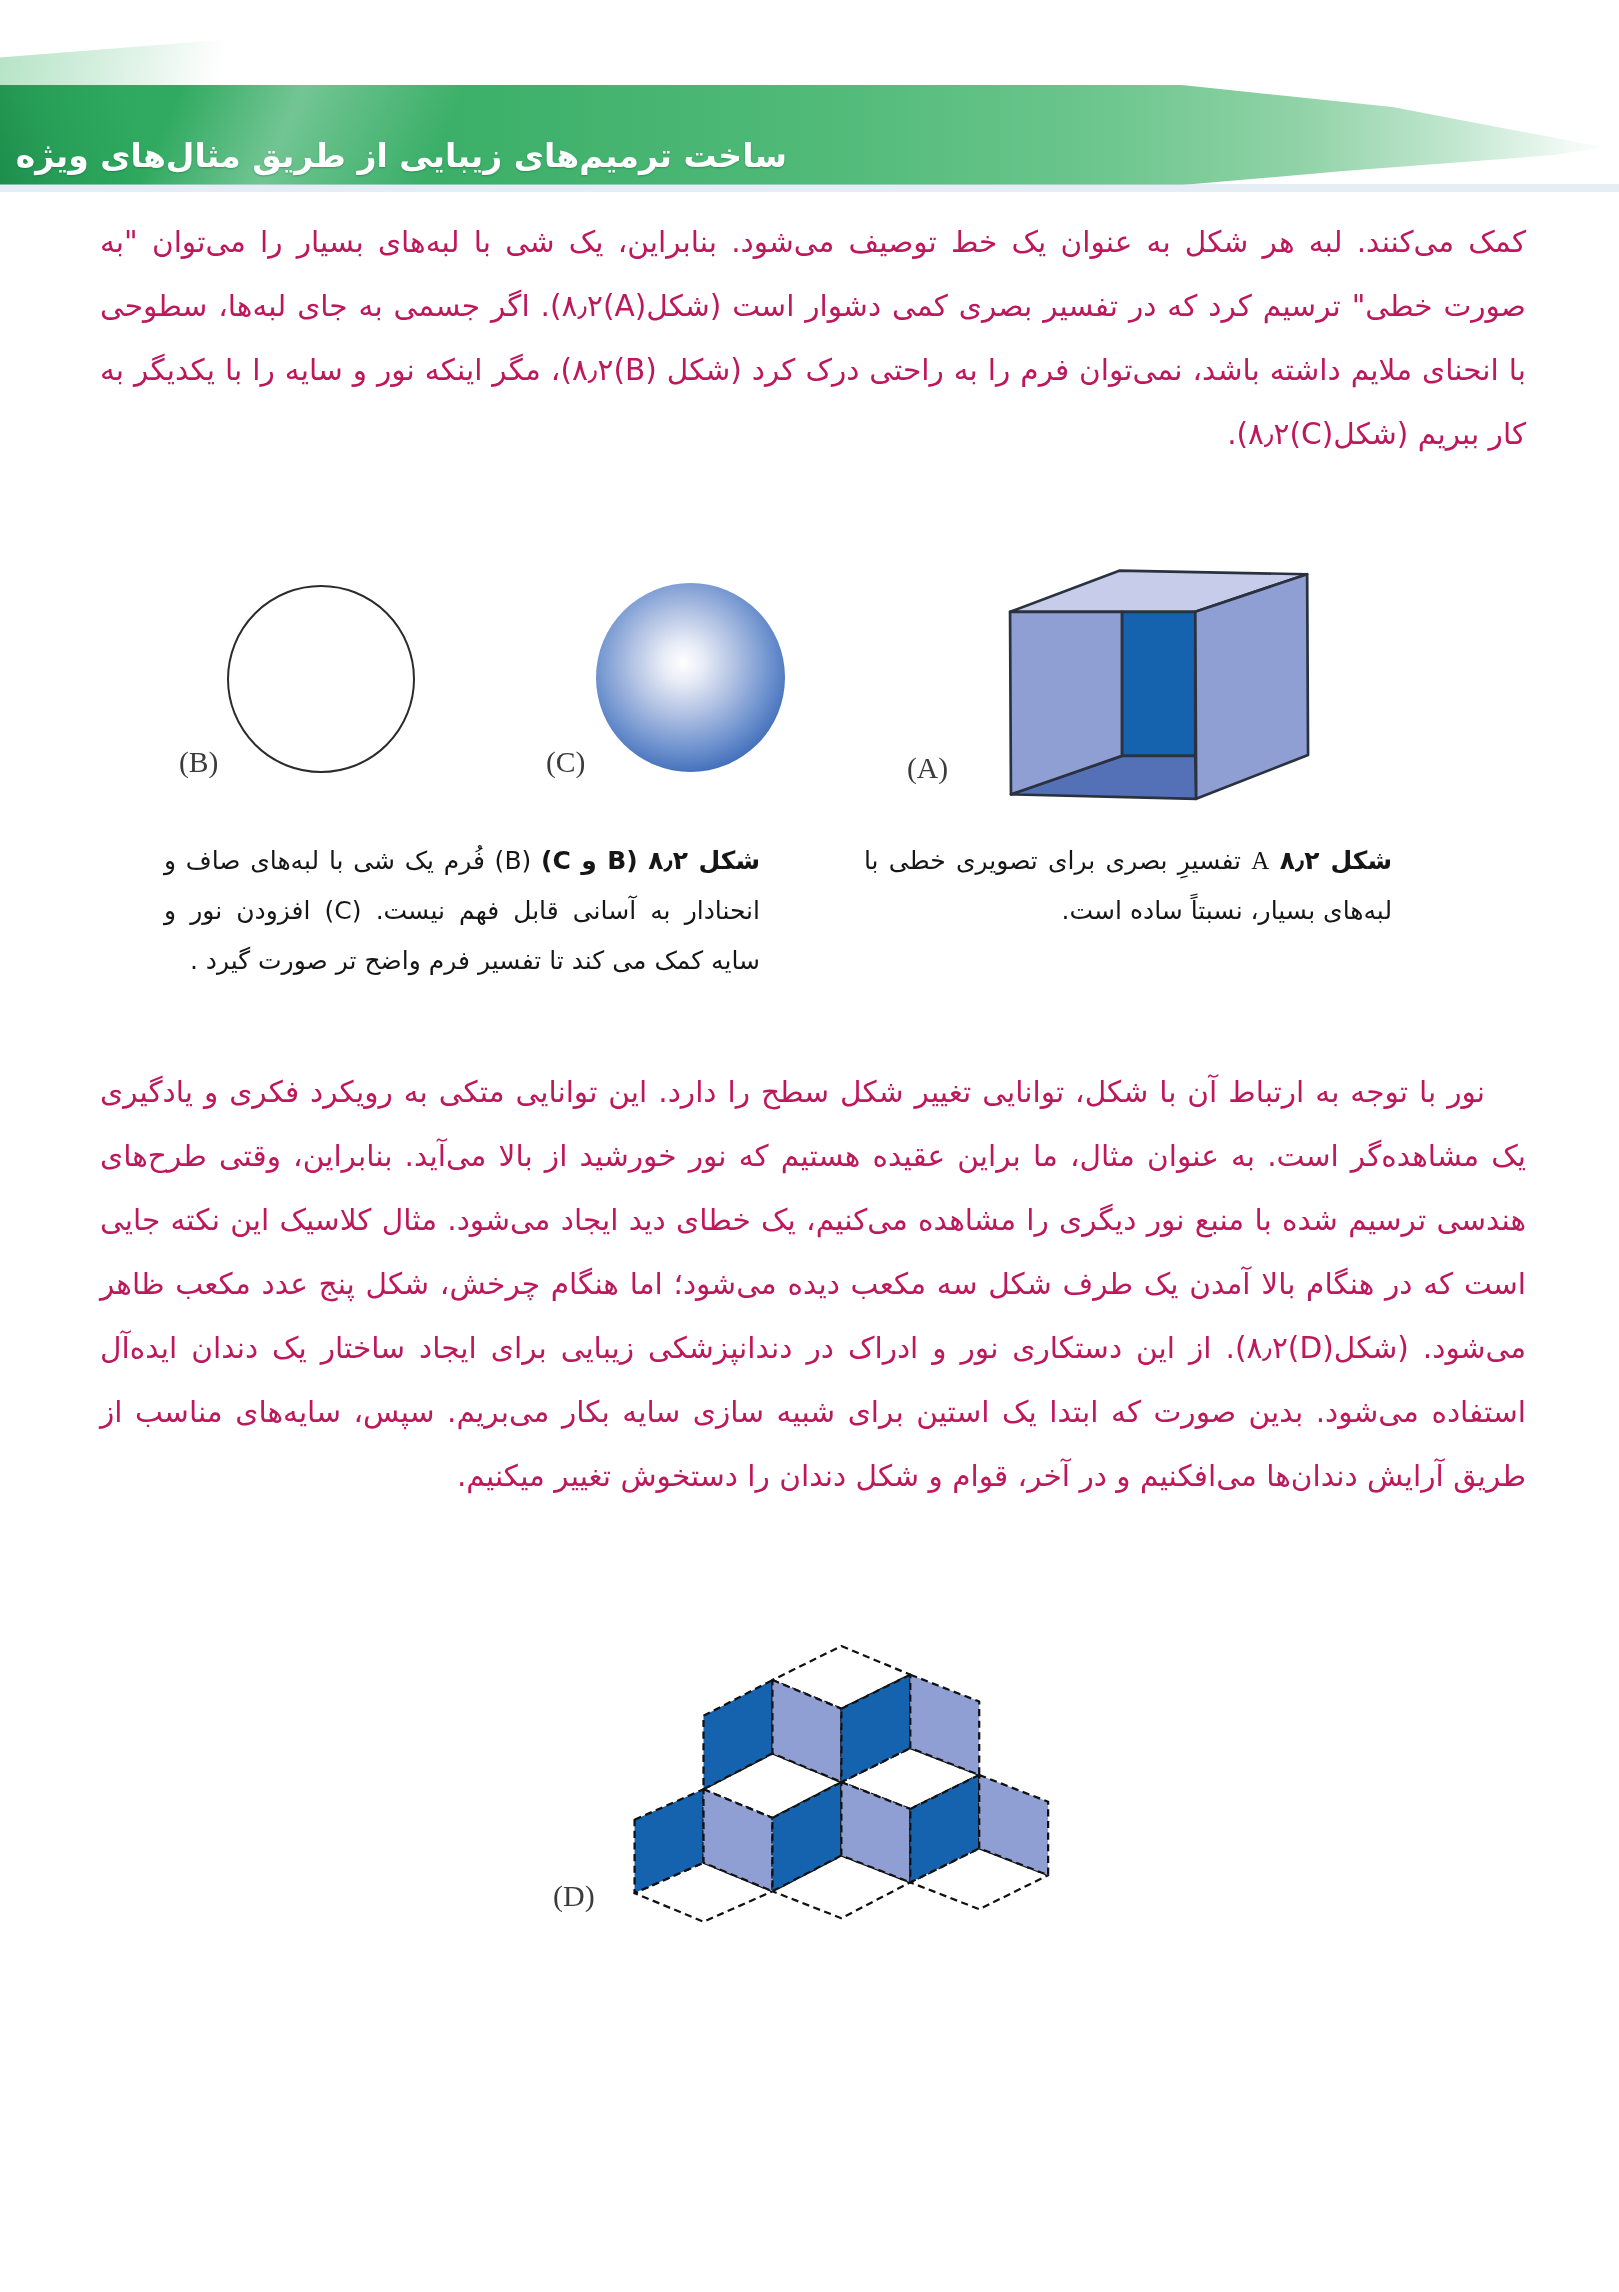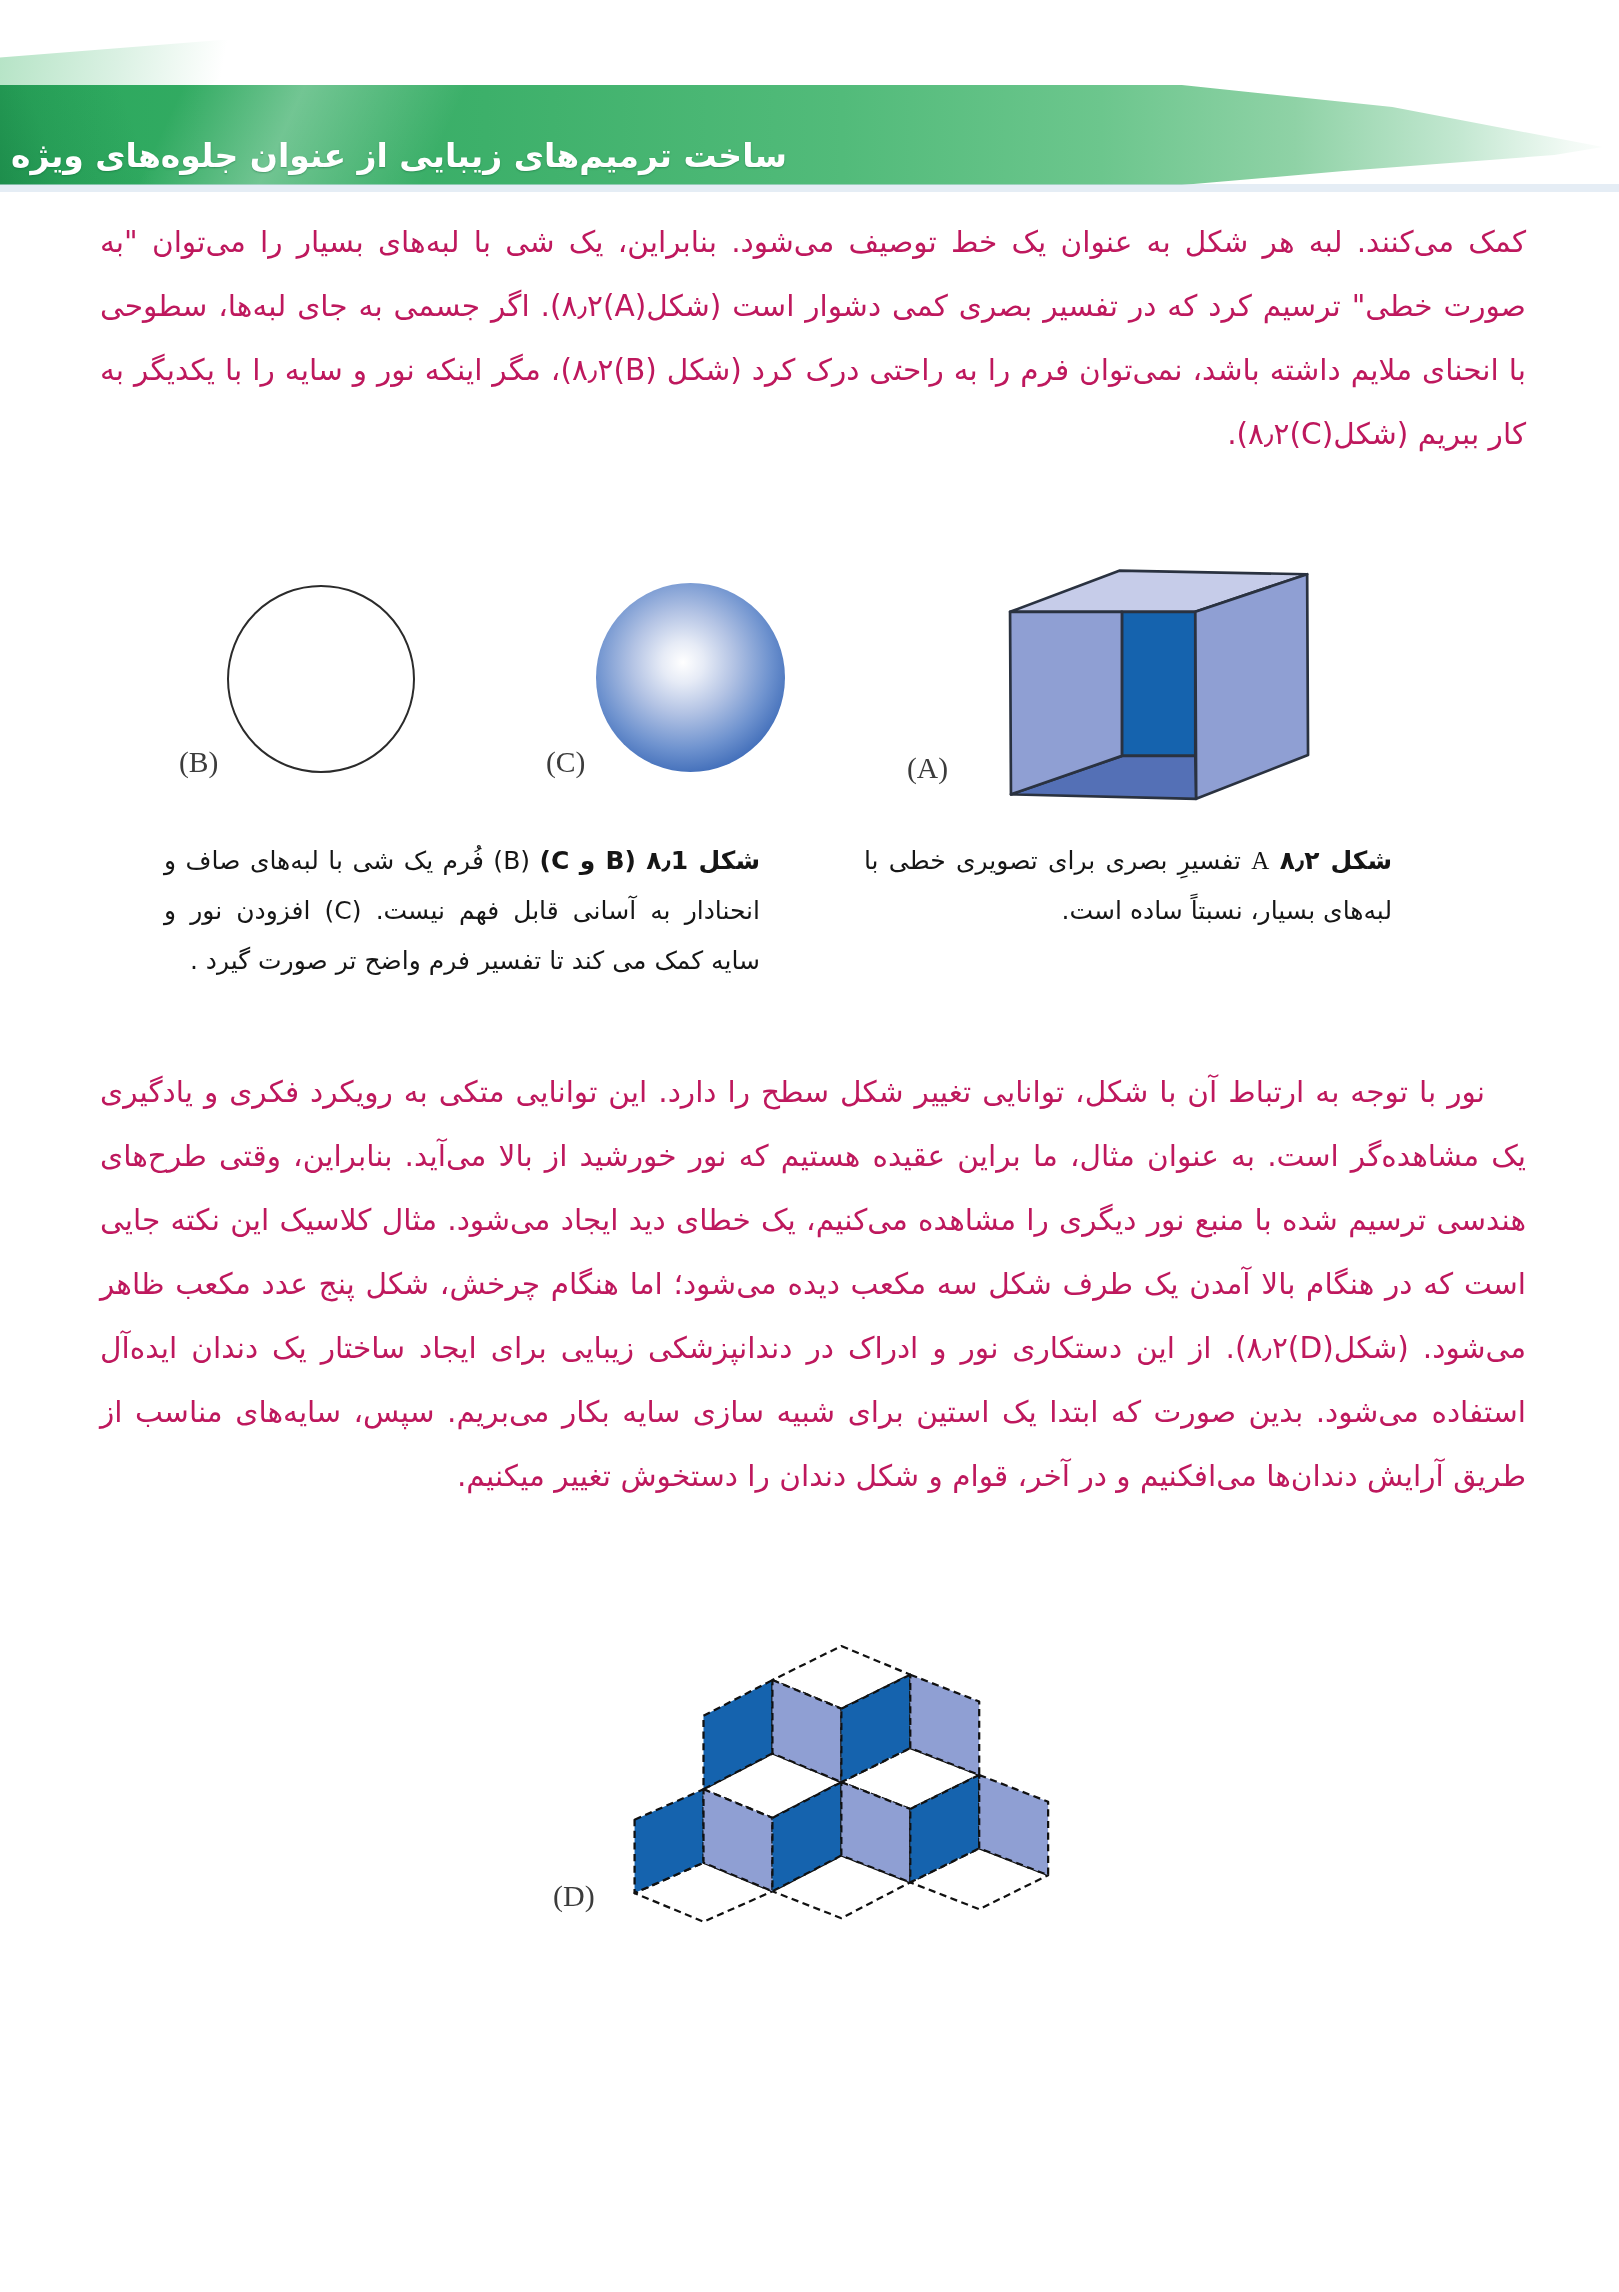--- a/index.html
+++ b/index.html
@@ -45,21 +45,21 @@
   .capd-l2{text-align:center;}
   .latin-serif{font-family:"Liberation Serif",serif;}
 </style>
 </head>
 <body>
 
 <div class="abs band-wisp"></div>
 <div class="abs band"></div>
 <div class="abs band-underline"></div>
 <div class="abs header-content">
-  <span class="header-title">ساخت ترمیم‌های زیبایی از عنوان جلوه‌های ویژه</span>
+  <span class="header-title">ساخت ترمیم‌های زیبایی از طریق مثال‌های ویژه</span>
 
 </div>
 
 <div class="abs para para1">کمک می‌کنند. لبه هر شکل به عنوان یک خط توصیف می‌شود. بنابراین، یک شی با لبه‌های بسیار را می‌توان "به صورت خطی" ترسیم کرد که در تفسیر بصری کمی دشوار است (شکل(A)۸٫۲). اگر جسمی به جای لبه‌ها، سطوحی با انحنای ملایم داشته باشد، نمی‌توان فرم را به راحتی درک کرد (شکل (B)۸٫۲)، مگر اینکه نور و سایه را با یکدیگر به کار ببریم (شکل(C)۸٫۲).</div>
 
 <div class="abs circleB"></div>
 <div class="abs sphereC"></div>
 
 <svg class="abs" style="left:985px;top:548px;" width="349" height="269" viewBox="1100 612 390 300">
   <g stroke="#2a3240" stroke-width="3" stroke-linejoin="round">
@@ -74,21 +74,21 @@
 <div class="abs fig-label" style="left:179px;top:746px;">(B)</div>
 <div class="abs fig-label" style="left:546px;top:746px;">(C)</div>
 <div class="abs fig-label" style="left:907px;top:752px;">(A)</div>
 
 <div class="abs cap cap-right">
   <b>شکل ۸٫۲</b>
   <span class="latin-serif">A</span>
   <span>تفسیرِ بصری برای تصویری خطی با لبه‌های بسیار، نسبتاً ساده است.</span>
 </div>
 <div class="abs cap cap-left">
-  <b>شکل ۸٫1 (B و C)</b>
+  <b>شکل ۸٫۲ (B و C)</b>
   <span>(B) فُرم یک شی با لبه‌های صاف و انحنادار به آسانی قابل فهم نیست. (C) افزودن نور و سایه کمک می کند تا تفسیر فرم واضح تر صورت گیرد .</span>
 </div>
 
 <div class="abs para para2">نور با توجه به ارتباط آن با شکل، توانایی تغییر شکل سطح را دارد. این توانایی متکی به رویکرد فکری و یادگیری یک مشاهده‌گر است. به عنوان مثال، ما براین عقیده هستیم که نور خورشید از بالا می‌آید. بنابراین، وقتی طرح‌های هندسی ترسیم شده با منبع نور دیگری را مشاهده می‌کنیم، یک خطای دید ایجاد می‌شود. مثال کلاسیک این نکته جایی است که در هنگام بالا آمدن یک طرف شکل سه مکعب دیده می‌شود؛ اما هنگام چرخش، شکل پنج عدد مکعب ظاهر می‌شود. (شکل(D)۸٫۲). از این دستکاری نور و ادراک در دندانپزشکی زیبایی برای ایجاد ساختار یک دندان ایده‌آل استفاده می‌شود. بدین صورت که ابتدا یک استین برای شبیه سازی سایه بکار می‌بریم. سپس، سایه‌های مناسب از طریق آرایش دندان‌ها می‌افکنیم و در آخر، قوام و شکل دندان را دستخوش تغییر میکنیم.</div>
 
 <svg class="abs" style="left:537px;top:1635px;" width="555" height="296" viewBox="600 1826 620 330">
 
   <g fill="#ffffff" stroke="#111111" stroke-width="2.5" stroke-dasharray="8 5" stroke-linejoin="round">
     <polygon points="940,1838 1017,1870 940,1908 863,1876"></polygon>
     <polygon points="863,1958 940,1990 863,2030 786,1998"></polygon>

